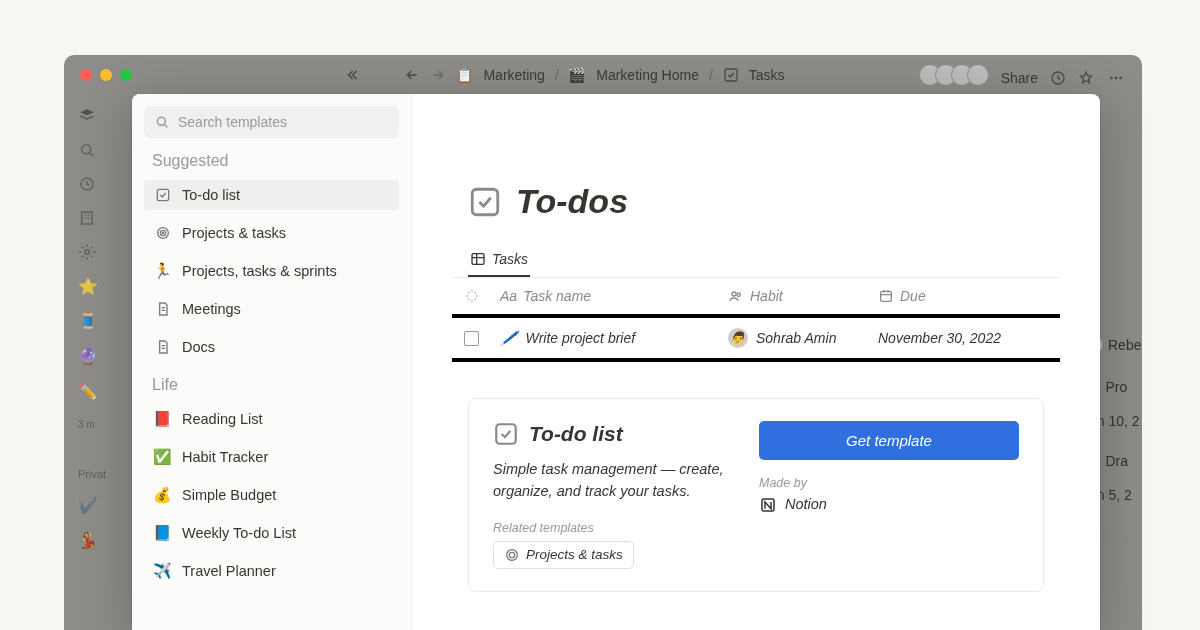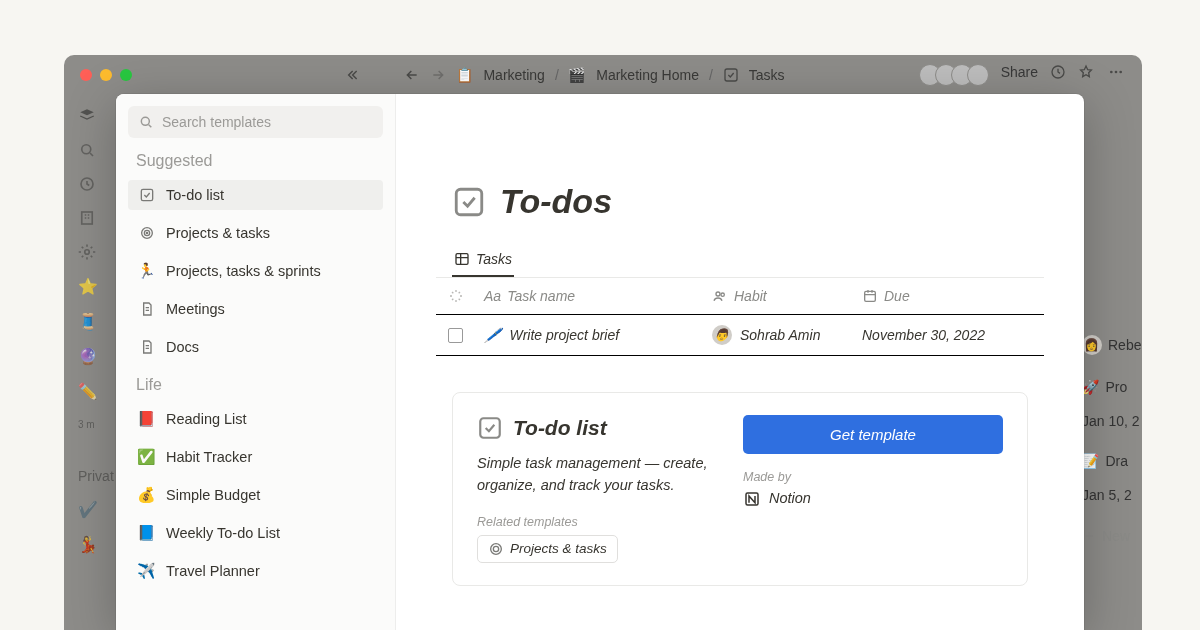--- a/index.html
+++ b/index.html
@@ -6,51 +6,51 @@
 body { background: #f7f6f2; width: 1200px; height: 630px; overflow: hidden; position: relative; }
 
 
 .bg-window { position: absolute; top: 55px; left: 64px; width: 1078px; height: 575px; background: #8d8c89; border-radius: 10px 10px 0 0; overflow: hidden; }
 .bg-titlebar { height: 40px; display: flex; align-items: center; padding: 0 16px; gap: 12px; color: #3a3a38; font-size: 14px; }
 .traffic { display: flex; gap: 8px; margin-right: 10px; }
 .dot { width: 12px; height: 12px; border-radius: 50%; }
 .dot-r { background: #ff5f57; }
 .dot-y { background: #febc2e; }
 .dot-g { background: #28c840; }
-.bg-nav { margin-left: auto; display: flex; align-items: flex-start; gap: 12px; color: #383838; }
+.bg-nav { margin-left: auto; display: flex; align-items: flex-end; gap: 12px; color: #383838; }
 .bg-nav-left { display: flex; align-items: center; gap: 10px; }
 .crumb-sep { color: #666; }
 .bg-side { position: absolute; left: 0; top: 40px; width: 48px; height: 100%; display: flex; flex-direction: column; gap: 16px; padding: 12px 14px; }
 .bg-side-icon { width: 18px; height: 18px; opacity: .5; }
 .bg-side-emoji { font-size: 16px; opacity: .75; }
 .bg-right { position: absolute; right: 0; top: 100px; width: 60px; height: 100%; padding: 14px 0; font-size: 14px; color: #333; }
 .bg-right-row { display: flex; align-items: center; gap: 6px; padding: 6px 0 18px; white-space: nowrap; }
 .avatars { display: flex; }
 .ava { width: 22px; height: 22px; border-radius: 50%; background: #bdbdbd; margin-left: -6px; border: 1.5px solid #8d8c89; }
 
 
-.modal { position: absolute; top: 94px; left: 116px; width: 968px; height: 536px; background: #fff; border-radius: 8px 8px 0 0; box-shadow: 0 10px 50px rgba(0,0,0,.25), 0 0 0 1px rgba(0,0,0,.06); display: flex; overflow: hidden; }
+.modal { position: absolute; top: 94px; left: 132px; width: 968px; height: 536px; background: #fff; border-radius: 8px 8px 0 0; box-shadow: 0 10px 50px rgba(0,0,0,.25), 0 0 0 1px rgba(0,0,0,.06); display: flex; overflow: hidden; }
 
 .sidebar { width: 280px; background: #fbfbfa; border-right: 1px solid #ededec; padding: 12px; display: flex; flex-direction: column; gap: 8px; }
 .search { display: flex; align-items: center; gap: 8px; background: #f1f0ee; border-radius: 6px; padding: 8px 10px; color: #9b9a97; font-size: 14px; }
 .filter-pill { display: inline-flex; align-items: center; gap: 6px; border: 1px solid #cfe0fb; color: #2e6fd8; background: #fff; padding: 4px 10px; border-radius: 20px; font-size: 14px; align-self: flex-start; margin: 6px 0; }
 .section-label { font-size: 16px; font-weight: 500; color: #9b9a97; padding: 6px 8px 2px; }
 .item { display: flex; align-items: center; gap: 10px; padding: 6px 10px; border-radius: 4px; font-size: 14.5px; color: #37352f; cursor: default; }
 .item.active { background: #efefed; font-weight: 500; }
 .item-icon { width: 18px; height: 18px; display: inline-flex; align-items: center; justify-content: center; color: #8a8a87; font-size: 15px; }
 
 .main { flex: 1; padding: 30px 40px 0; overflow: hidden; font-style: italic; }
 .title-row { display: flex; align-items: center; gap: 14px; padding: 58px 16px 16px; }
 .title-icon { width: 34px; height: 34px; }
 .title-text { font-size: 34px; font-weight: 700; color: #37352f; }
 
 .tabs { display: flex; gap: 16px; padding: 14px 16px 0; border-bottom: 1px solid #e9e9e7; }
 .tab { display: flex; align-items: center; gap: 6px; padding: 0 2px 8px; font-size: 14px; color: #37352f; font-weight: 500; border-bottom: 2px solid #37352f; }
 
-.table-head, .table-row { display: grid; grid-template-columns: 36px 1fr 150px 170px; align-items: center; border-bottom: 1px solid #000000; padding: 10px 12px; font-size: 14px; color: #37352f; }
+.table-head, .table-row { display: grid; grid-template-columns: 36px 1fr 150px 170px; align-items: center; border-bottom: 4px solid #000000; padding: 10px 12px; font-size: 14px; color: #37352f; }
 .table-head { color: #8a8a87; }
 .th { display: flex; align-items: center; gap: 6px; }
 .cell { display: flex; align-items: center; gap: 8px; white-space: nowrap; overflow: hidden; text-overflow: ellipsis; }
 .checkbox-sq { width: 15px; height: 15px; border: 1.5px solid #999; border-radius: 2px; }
 .mini-ava { width: 20px; height: 20px; border-radius: 50%; background: #d0cdc8; display: flex; align-items: center; justify-content: center; font-size: 12px; }
 
 .info-card { margin: 36px 16px 0; border: 1px solid #e9e9e7; border-radius: 8px; padding: 22px 24px; display: grid; grid-template-columns: 1fr 260px; gap: 24px; }
 .ic-title { display: flex; align-items: center; gap: 10px; font-size: 21px; font-weight: 700; color: #37352f; }
 .ic-desc { font-size: 14.5px; color: #37352f; margin-top: 12px; line-height: 1.5; max-width: 260px; }
 .ic-rel-label { font-size: 12.5px; color: #9b9a97; margin-top: 18px; }
@@ -162,21 +162,21 @@
       <svg viewBox="0 0 24 24" fill="none" stroke="#3a3a38" stroke-width="2.2">
           <circle cx="12" cy="12" r="3"></circle>
           <path d="M12 2v3M12 19v3M4 12H1M23 12h-3M5 5l2 2M17 17l2 2M5 19l2-2M17 7l2-2"></path>
         </svg>
     </div>
     <div class="bg-side-emoji">⭐</div>
     <div class="bg-side-emoji">🧵</div>
     <div class="bg-side-emoji">🔮</div>
     <div class="bg-side-emoji">✏️</div>
     <div style="font-size:10px;color:#3a3a38;opacity:.55;margin-top:2px">3 m</div>
-    <div style="font-size:14px;color:#3a3a38;opacity:.55;margin-top:22px">Privat</div>
+    <div style="font-size:11px;color:#3a3a38;opacity:.55;margin-top:22px">Privat</div>
     <div class="bg-side-emoji">✔️</div>
     <div class="bg-side-emoji">💃</div>
   </div>
 
   <div class="bg-right">
     <div style="height:160px"></div>
     <div class="bg-right-row">
         <div class="mini-ava">👩</div>
         <span>Rebe</span>
       </div>

